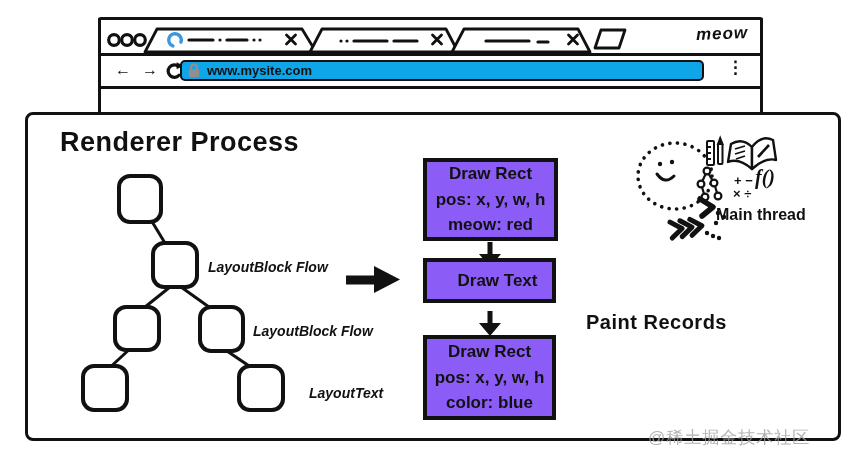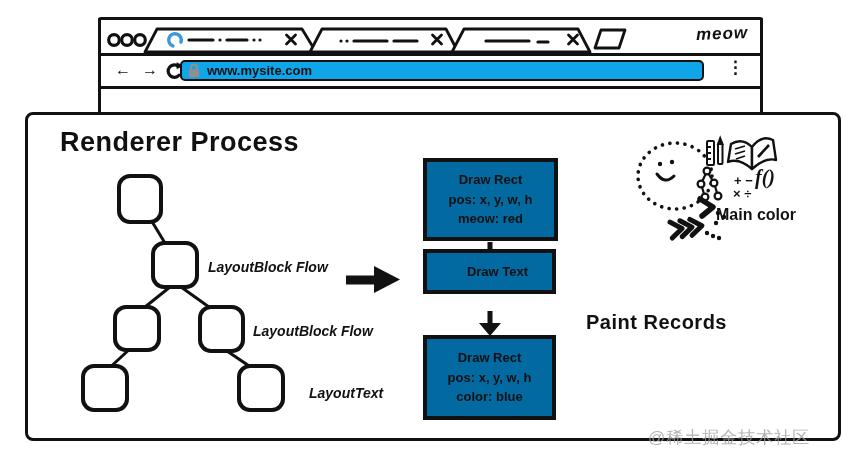--- a/index.html
+++ b/index.html
@@ -21,23 +21,23 @@
   .urlbar .lock{margin:0 6px 0 5px;display:flex;}
   .url-text{font-size:13px;font-weight:700;}
   .menu-dots{position:absolute;right:16px;top:1px;font-size:17px;font-weight:700;letter-spacing:0;}
   
   .panel{position:absolute;left:25px;top:112px;width:816px;height:329px;background:#fff;
          border:3.5px solid #111;border-radius:8px;box-sizing:border-box;}
   .panel-title{position:absolute;left:32px;top:12px;font-size:27px;font-weight:700;letter-spacing:.5px;}
   .edges{position:absolute;left:0;top:0;}
   .tnode{position:absolute;background:#fff;border:4px solid #111;border-radius:13px;box-sizing:border-box;}
   .tlabel{position:absolute;font-size:14px;font-weight:700;white-space:nowrap;font-style:italic;}
-  .pbox{position:absolute;background:#0369a1;border:4px solid #111;box-sizing:border-box;
+  .pbox{position:absolute;background:#8b5cf6;border:4px solid #111;box-sizing:border-box;
         display:flex;flex-direction:column;align-items:center;justify-content:center;
-        font-size:13px;font-weight:700;line-height:1.5;text-align:center;}
+        font-size:17px;font-weight:700;line-height:1.5;text-align:center;}
   .heading{position:absolute;font-size:20px;font-weight:700;letter-spacing:.5px;}
   .main-thread{position:absolute;left:688px;top:91px;font-size:16px;font-weight:700;white-space:nowrap;}
   .absvg{position:absolute;}
   .watermark{position:absolute;left:648px;top:426px;font-size:17px;color:rgba(160,160,160,.8);
              font-family:"Liberation Sans",sans-serif;letter-spacing:1px;}
 </style>
 </head>
 <body>
 
 <div class="stage">
@@ -147,21 +147,21 @@
 
     <div class="pbox" style="left:395px;top:43px;width:135px;height:83px;">
       <div>Draw Rect</div>
       <div>pos: x, y, w, h</div>
       <div>meow: red</div>
     </div>
     <svg class="absvg" style="left:450px;top:127px;" width="24" height="25" viewBox="0 0 24 25">
       <rect x="9.5" y="0" width="5" height="14" fill="#111"></rect>
       <polygon points="1,12 23,12 12,25" fill="#111"></polygon>
     </svg>
-    <div class="pbox" style="left:395px;top:134px;width:133px;height:45px;padding-left:16px;">
+    <div class="pbox" style="left:395px;top:143px;width:133px;height:45px;padding-left:16px;">
       <div>Draw Text</div>
     </div>
     <svg class="absvg" style="left:450px;top:196px;" width="24" height="25" viewBox="0 0 24 25">
       <rect x="9.5" y="0" width="5" height="14" fill="#111"></rect>
       <polygon points="1,12 23,12 12,25" fill="#111"></polygon>
     </svg>
     <div class="pbox" style="left:395px;top:220px;width:133px;height:85px;">
       <div>Draw Rect</div>
       <div>pos: x, y, w, h</div>
       <div>color: blue</div>
@@ -226,17 +226,17 @@
 
       <g fill="#111">
         <circle cx="90" cy="80" r="2.2"></circle>
           <circle cx="96" cy="84" r="2.2"></circle>
           <circle cx="88" cy="90" r="2.2"></circle>
         <circle cx="79" cy="100" r="2.2"></circle>
           <circle cx="85" cy="103" r="2.2"></circle>
           <circle cx="91" cy="105" r="2.2"></circle>
       </g>
     </svg>
-    <span class="main-thread">Main color</span>
+    <span class="main-thread">Main thread</span>
   </div>
 
   <div class="watermark">@稀土掘金技术社区</div>
 </div>
 
 </body></html>

